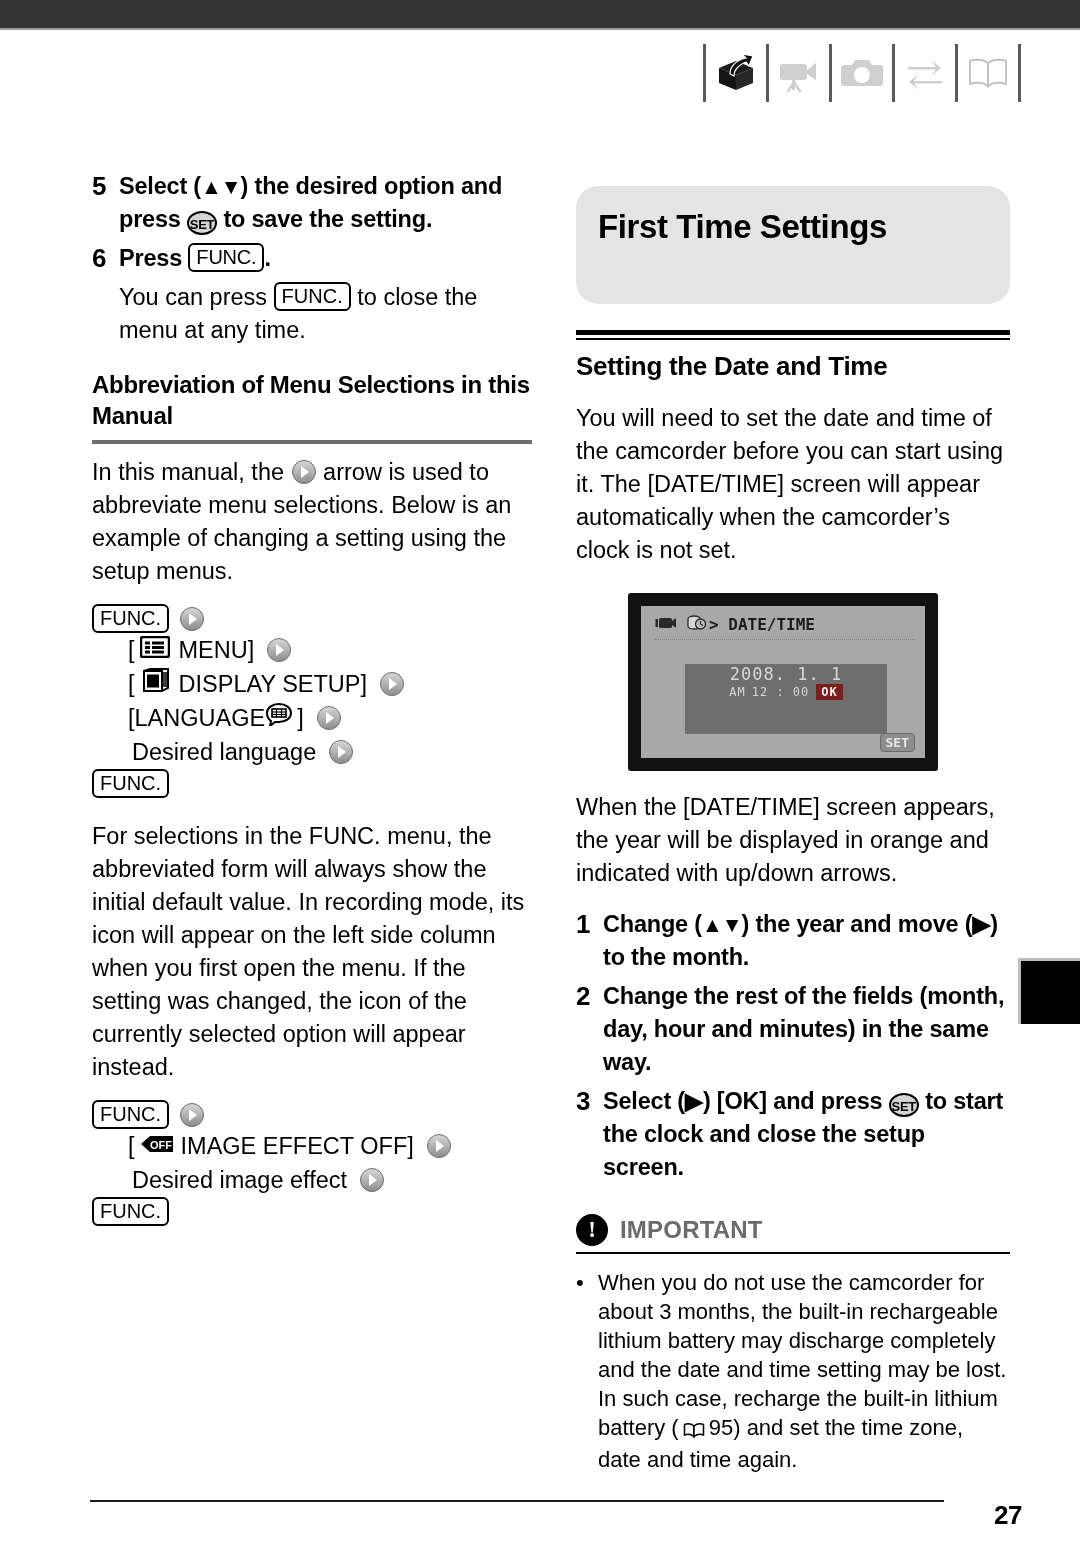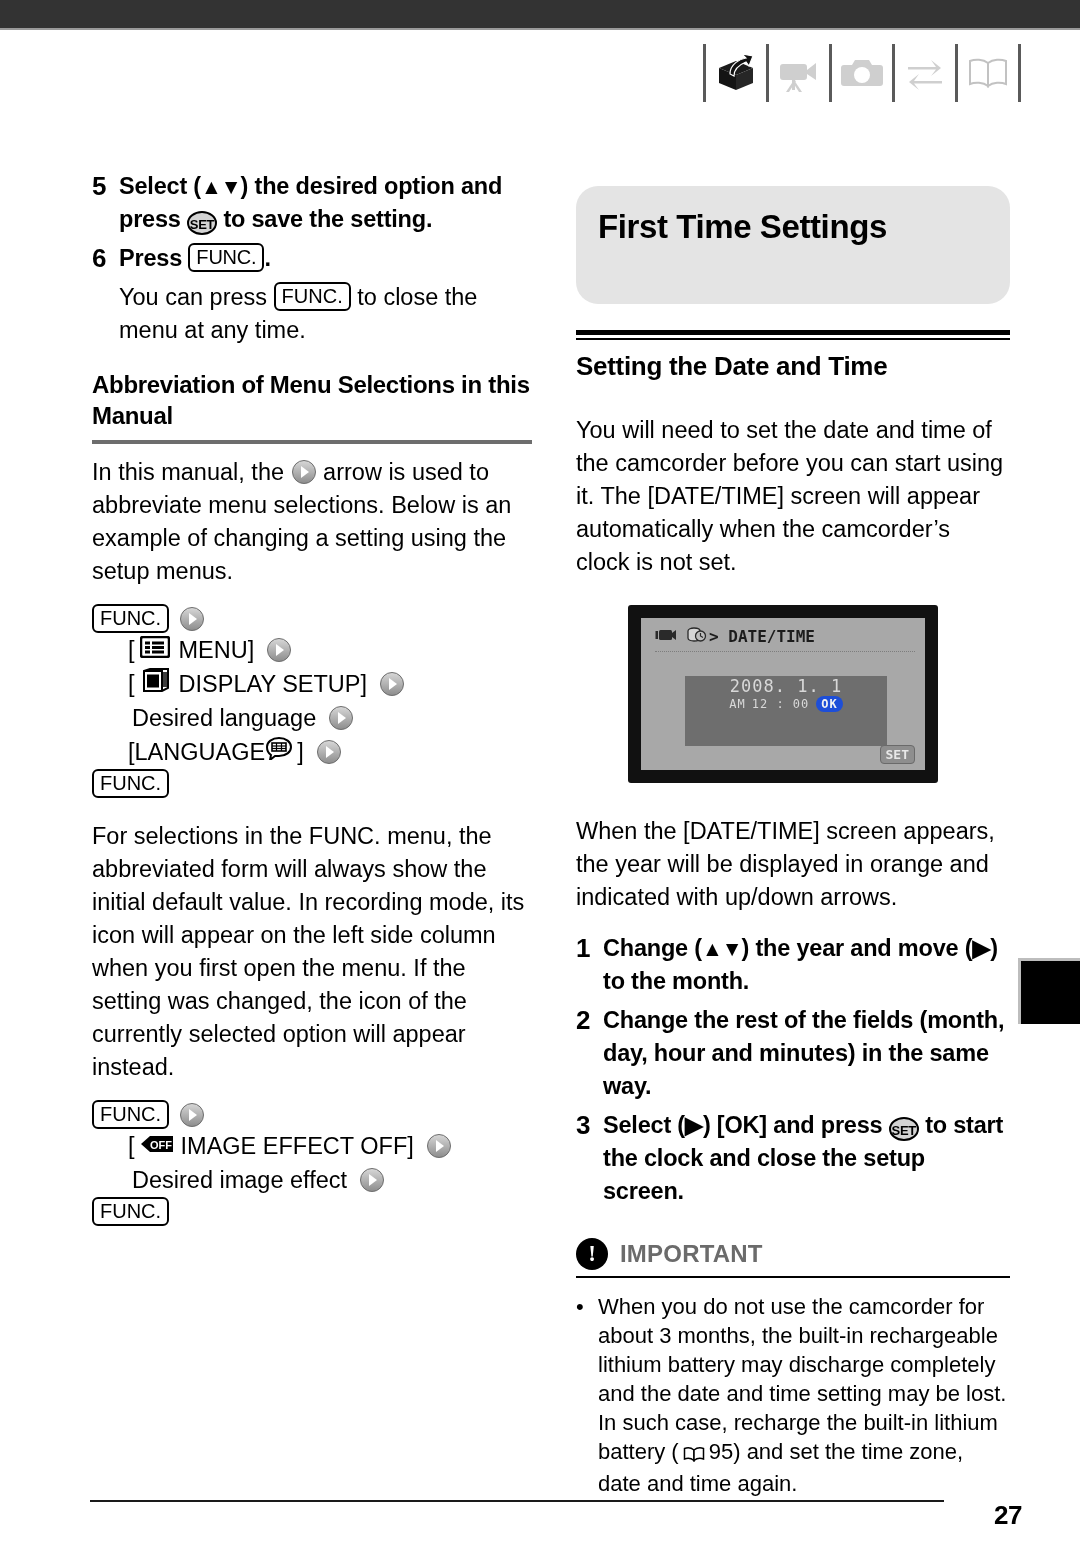--- a/index.html
+++ b/index.html
@@ -184,21 +184,21 @@
   }
   .sub-head {
     font-weight: bold;
     font-size: 26px;
     margin-top: 11px;
     letter-spacing: -0.3px;
   }
   .rpara {
     font-size: 23.5px;
     line-height: 33px;
-    margin-top: 32px;
+    margin-top: 20px;
   }
 
   
   .lcd-wrap {
     margin-top: 26px;
     margin-left: 52px;
     width: 310px;
     height: 178px;
     background: #111;
     border-radius: 3px;
@@ -249,26 +249,25 @@
     display: flex;
     align-items: center;
     justify-content: center;
     margin-top: 0;
     font-family: "DejaVu Sans Mono", monospace;
     font-size: 12px;
     color: #d8d8d8;
     letter-spacing: 1px;
   }
   .lcd-ok {
-    background: #1d4ed8;
+    background: #7f1d1d;
     color: #f2f2f2;
     padding: 1px 5px;
     margin-left: 7px;
     font-weight: bold;
-    border-radius: 8px;
   }
   .lcd-set {
     position: absolute;
     right: 10px;
     bottom: 6px;
     background: #8e8e8e;
     color: #e8e8e8;
     font-family: "DejaVu Sans Mono", monospace;
     font-size: 13px;
     font-weight: bold;
@@ -479,40 +478,40 @@
           </svg>
       </span>
       <span class="flow-text">DISPLAY SETUP]</span>
       <span class="arrow-badge" style="margin-left:8px"><svg width="26" height="26" viewBox="0 0 26 26">
             <circle cx="13" cy="13" r="11.5" fill="url(#ag1)" stroke="#6e6e6e" stroke-width="1"></circle>
             <path d="M10 7 L18 13 L10 19 Z" fill="#ffffff"></path>
           </svg></span>
     </div>
 
     <div class="flow-row flow-indent">
-      <span class="flow-text">Desired language</span>
-      <span class="arrow-badge" style="margin-left:8px"><svg width="26" height="26" viewBox="0 0 26 26">
-            <circle cx="13" cy="13" r="11.5" fill="url(#ag1)" stroke="#6e6e6e" stroke-width="1"></circle>
-            <path d="M10 7 L18 13 L10 19 Z" fill="#ffffff"></path>
-          </svg></span>
-    </div>
-
-    <div class="flow-row flow-indent">
       <span>[LANGUAGE</span>
       <span style="display:inline-block;margin:0 1px;">
         <svg width="26" height="23" viewBox="0 0 26 23">
             <path d="M13 1 C20 1, 25 5, 25 10 C25 15, 20 19, 13 19 L9 19 L4 23 L5 18 C2 16, 1 13, 1 10 C1 5, 6 1, 13 1 Z" fill="#fff" stroke="#000" stroke-width="2"></path>
             <rect x="6" y="6" width="14" height="8" fill="#fff" stroke="#000" stroke-width="1.6"></rect>
             <line x1="6" y1="9" x2="20" y2="9" stroke="#000" stroke-width="1.2"></line>
             <line x1="6" y1="11.5" x2="20" y2="11.5" stroke="#000" stroke-width="1.2"></line>
             <line x1="10.5" y1="6" x2="10.5" y2="14" stroke="#000" stroke-width="1.2"></line>
             <line x1="15.5" y1="6" x2="15.5" y2="14" stroke="#000" stroke-width="1.2"></line>
           </svg>
       </span>
       <span class="flow-text">]</span>
+      <span class="arrow-badge" style="margin-left:8px"><svg width="26" height="26" viewBox="0 0 26 26">
+            <circle cx="13" cy="13" r="11.5" fill="url(#ag1)" stroke="#6e6e6e" stroke-width="1"></circle>
+            <path d="M10 7 L18 13 L10 19 Z" fill="#ffffff"></path>
+          </svg></span>
+    </div>
+
+    <div class="flow-row flow-indent">
+      <span class="flow-text">Desired language</span>
       <span class="arrow-badge" style="margin-left:8px"><svg width="26" height="26" viewBox="0 0 26 26">
             <circle cx="13" cy="13" r="11.5" fill="url(#ag1)" stroke="#6e6e6e" stroke-width="1"></circle>
             <path d="M10 7 L18 13 L10 19 Z" fill="#ffffff"></path>
           </svg></span>
     </div>
 
     <div class="flow-row">
       <span class="func-chip">FUNC.</span>
     </div>
   </div>

